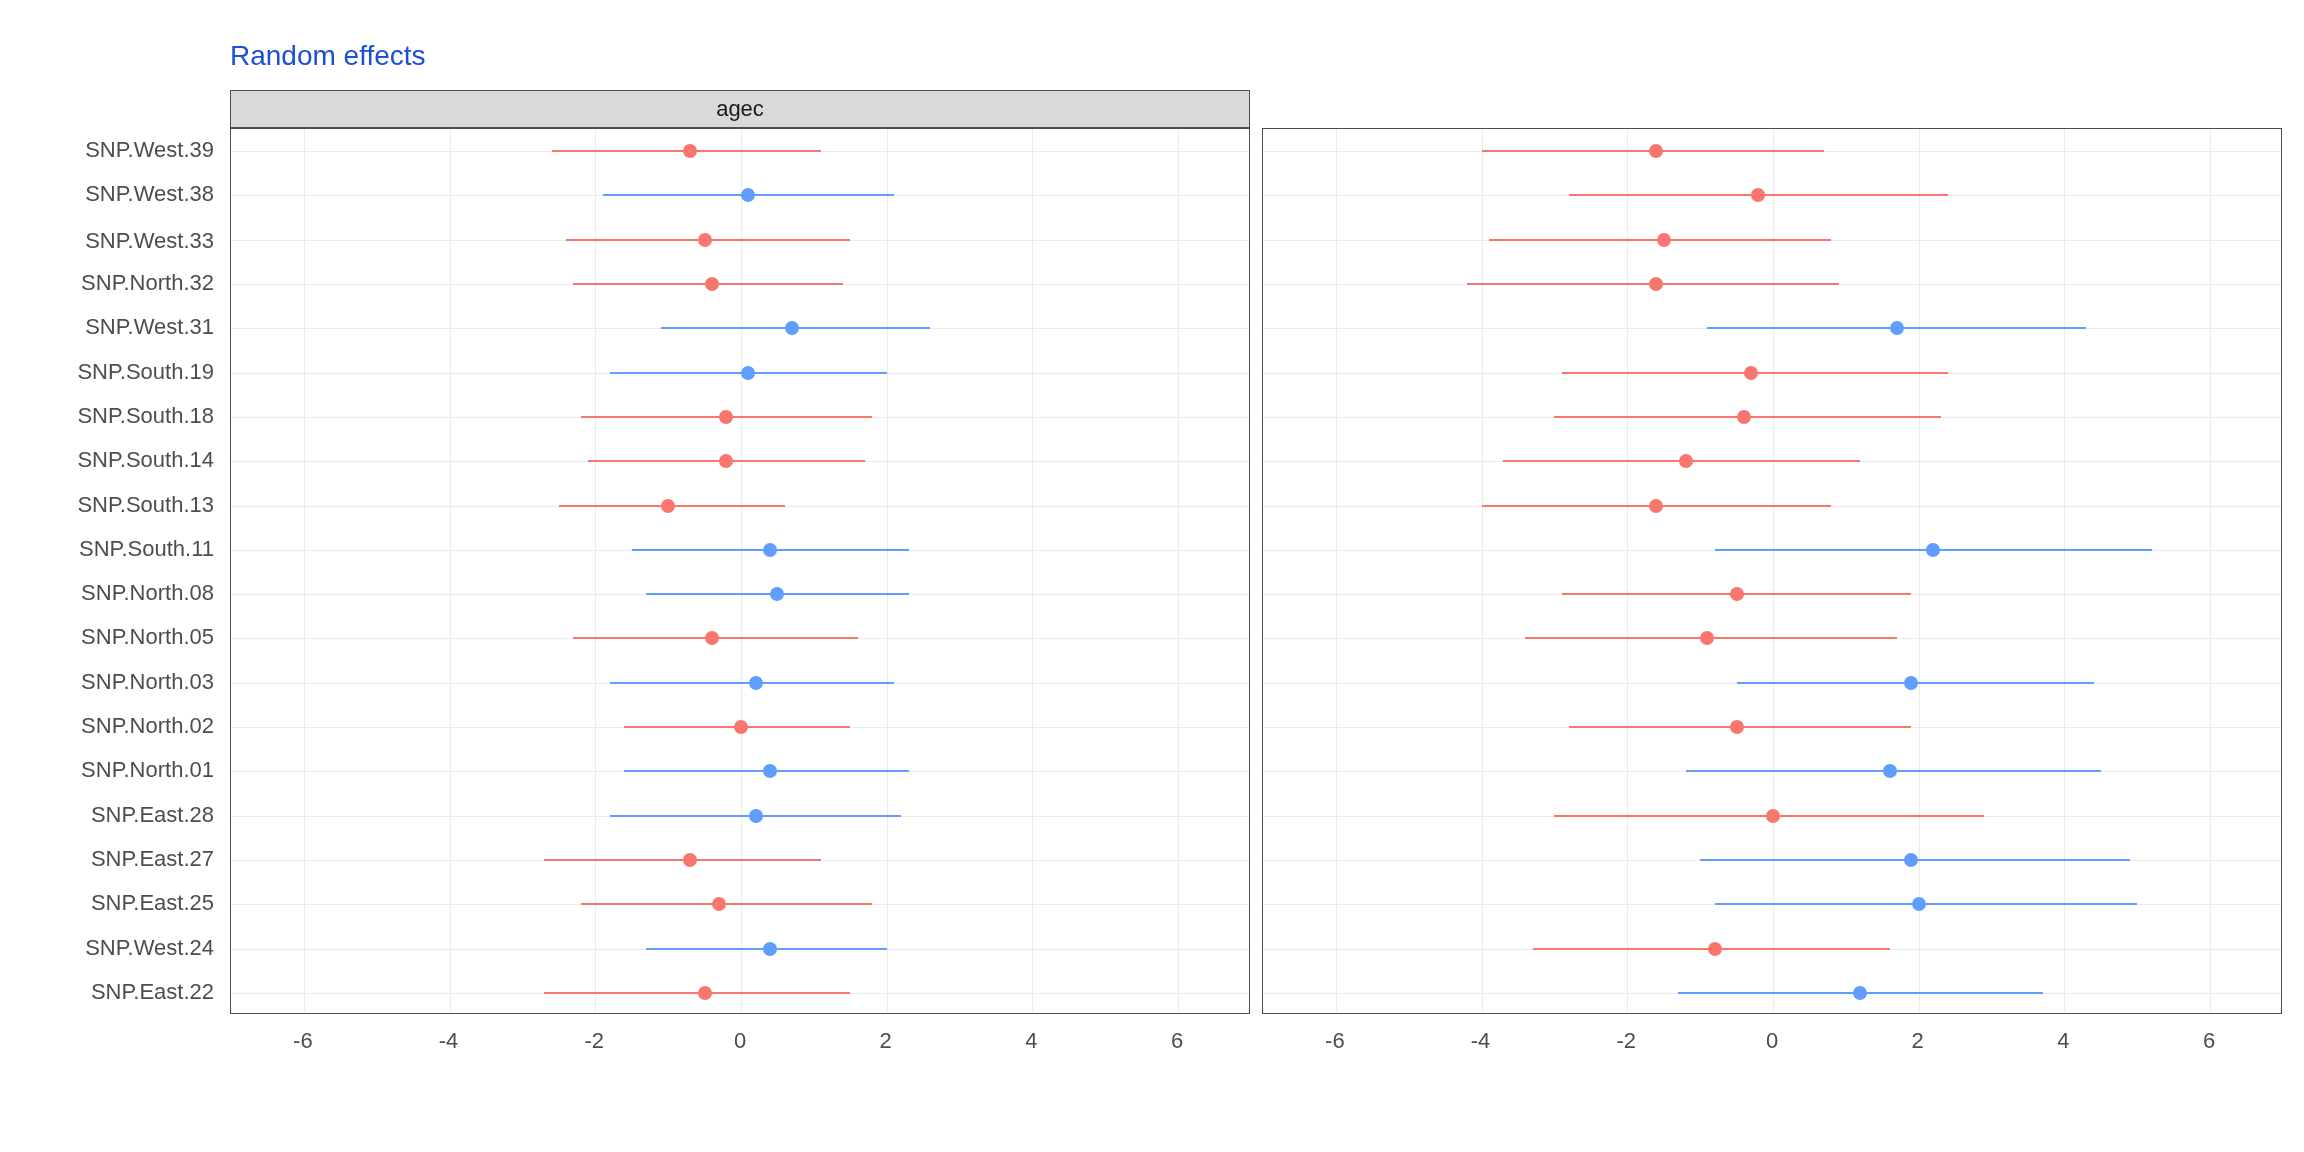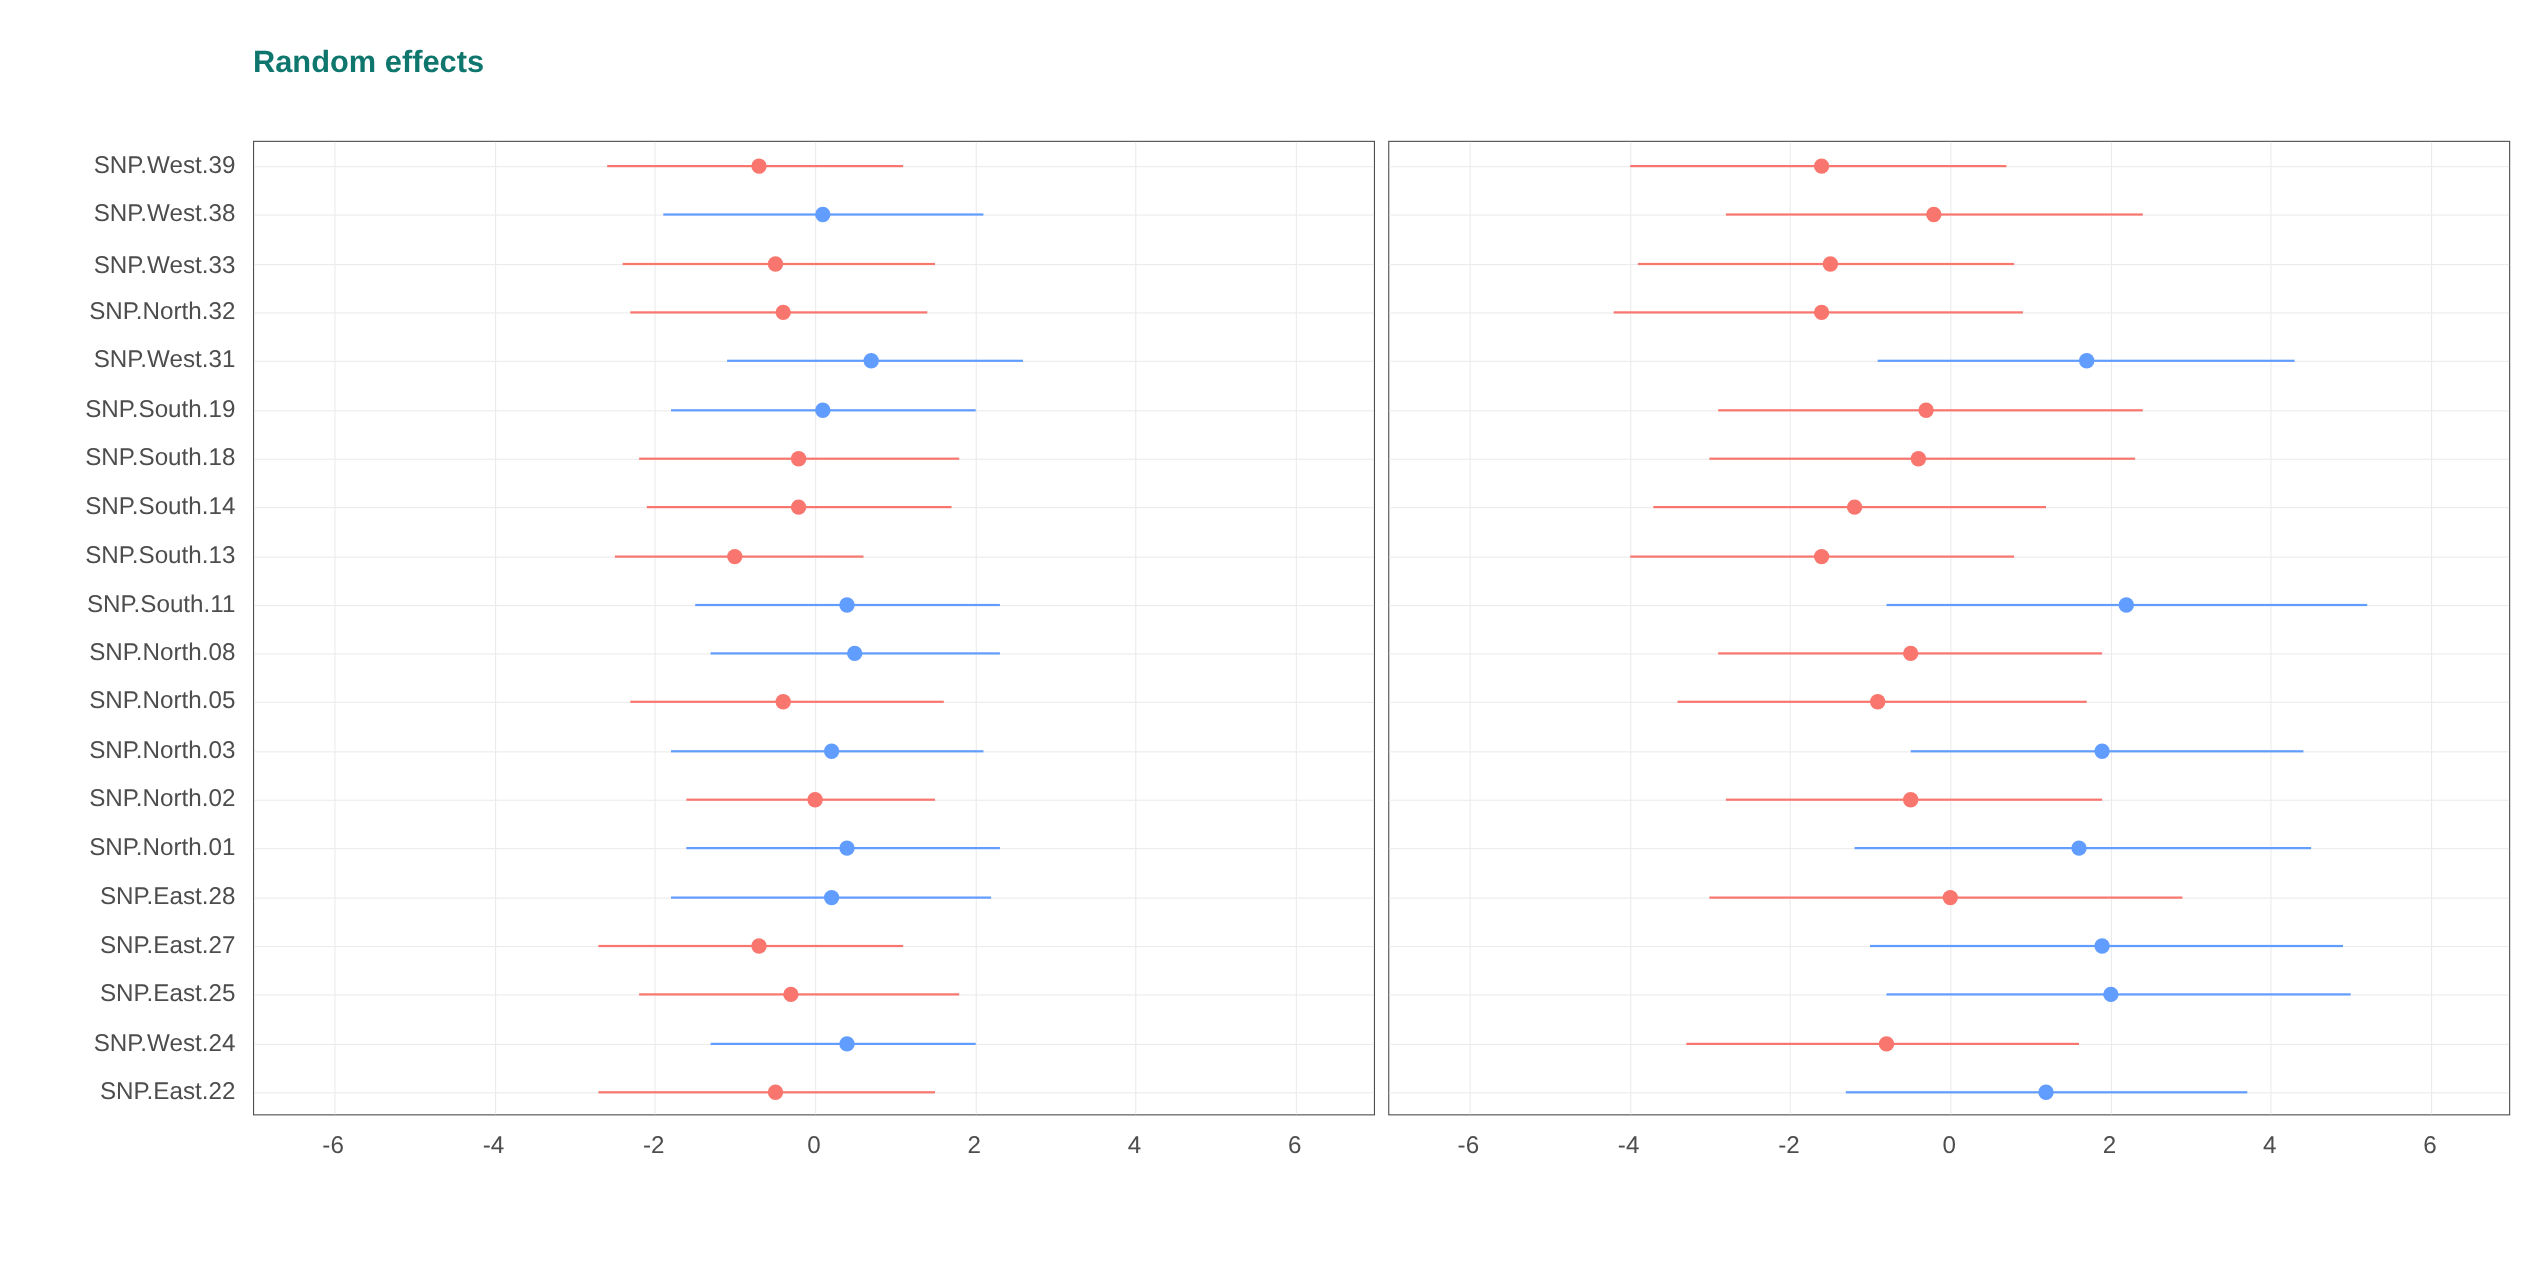--- a/index.html
+++ b/index.html
@@ -11,22 +11,22 @@
   #stage {
     position: relative;
     width: 2304px;
     height: 1152px;
   }
   #title {
     position: absolute;
     left: 230px;
     top: 40px;
     font-size: 28px;
-    color: #0f766e;
-    font-weight: 700;
+    color: #1d4ed8;
+    font-weight: 400;
   }
   .strip {
     position: absolute;
     top: 90px;
     height: 38px;
     background: #d9d9d9;
     border: 1px solid #4d4d4d;
     box-sizing: border-box;
     display: flex;
     align-items: center;
@@ -99,20 +99,23 @@
     top: 1014px;
     height: 40px;
   }
 </style>
 </head>
 <body>
 
 <div id="stage">
   <div id="title">Random effects</div>
 
+  <div class="strip" id="strip-0" style="left:230px; width:1020px;">
+    <span>agec</span>
+  </div>
 
   <div class="ylabels" id="ylabels">
       <div class="ylab" style="top: 22.15px;">SNP.West.39</div>
       <div class="ylab" style="top: 66.45px;">SNP.West.38</div>
       <div class="ylab" style="top: 113px;">SNP.West.33</div>
       <div class="ylab" style="top: 155.05px;">SNP.North.32</div>
       <div class="ylab" style="top: 199.35px;">SNP.West.31</div>
       <div class="ylab" style="top: 243.65px;">SNP.South.19</div>
       <div class="ylab" style="top: 287.95px;">SNP.South.18</div>
       <div class="ylab" style="top: 332.25px;">SNP.South.14</div>

